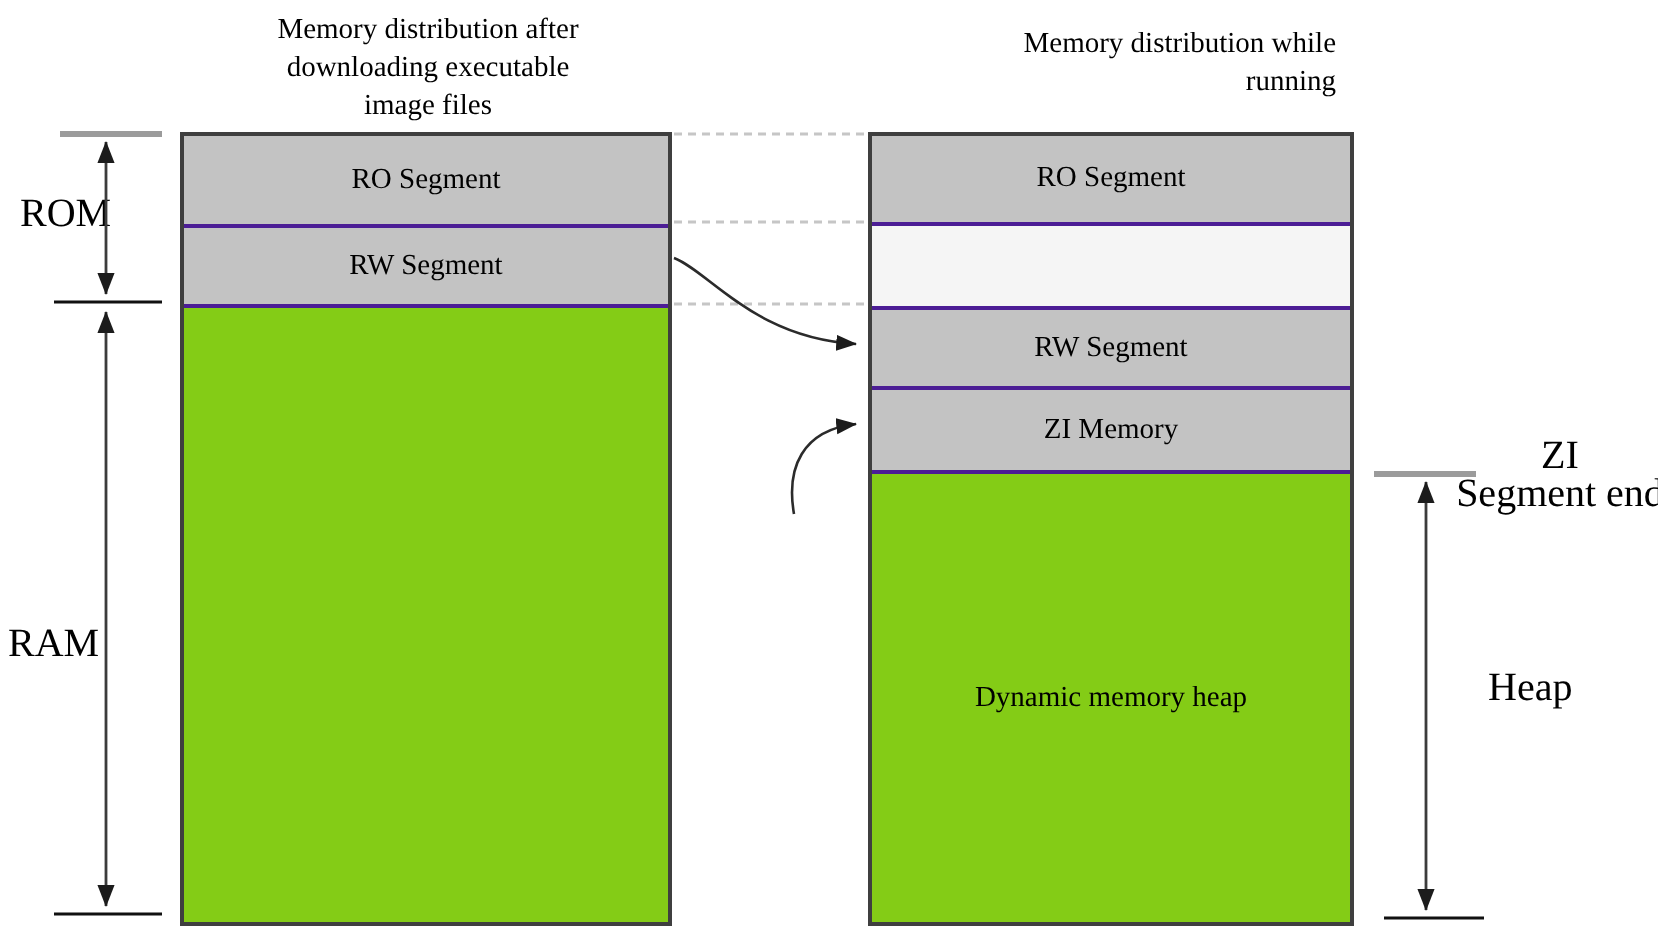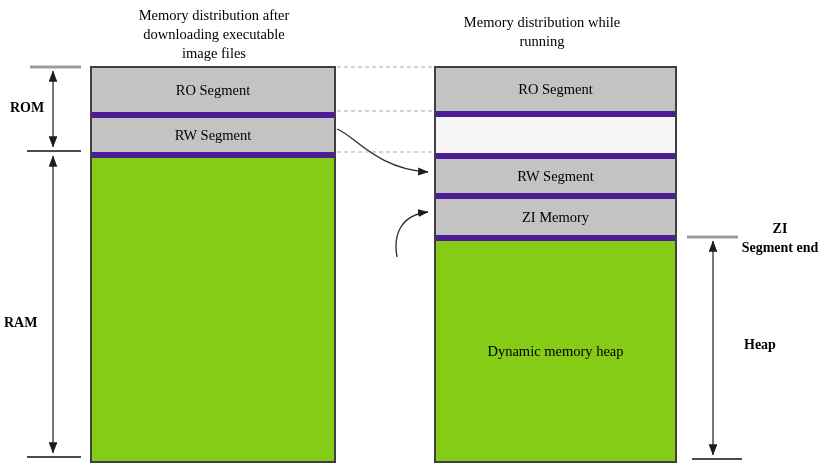--- a/index.html
+++ b/index.html
@@ -31,48 +31,47 @@
   }
   .col-left  { left: 90px;  width: 246px; }
   .col-right { left: 434px; width: 243px; }
   .seg {
     box-sizing: border-box;
     display: flex;
     align-items: center;
     justify-content: center;
     font-size: 14.5px;
   }
-  .seg + .seg { border-top: 6px solid #4c1d95; }
+  .seg + .seg { border-top: 2px solid #4c1d95; }
   .seg-gray  { background: #c3c3c3; }
   .seg-light { background: #84cc16; }
   .seg-lighter { background: #f5f5f5; }
   .grow { flex: 1 1 auto; }
   .anno {
     position: absolute;
-    font-size: 14px;
+    font-size: 20px;
     line-height: 19px;
     white-space: nowrap;
-    font-weight: bold;
   }
   .zi-end { text-align: center; width: 104px; }
   .zi-end span { display: block; }
   svg.overlay {
     position: absolute;
     left: 0; top: 0;
     width: 829px; height: 464px;
     pointer-events: none;
   }
 </style>
 </head>
 <body>
 
 <div id="canvas">
 
   <div class="title" style="left:128px; top:6px; width:172px;">Memory distribution after downloading executable image files</div>
-  <div class="title" style="left:452px; top:13px; width:180px;">Memory distribution while running</div>
+  <div class="title" style="left:488px; top:13px; width:180px;text-align:right;">Memory distribution while running</div>
 
   <div class="col col-left">
     <div class="seg seg-gray" style="height:44px;">
       <span>RO Segment</span>
     </div>
     <div class="seg seg-gray" style="height:40px;">
       <span>RW Segment</span>
     </div>
     <div class="seg seg-light grow">
       <span></span>

